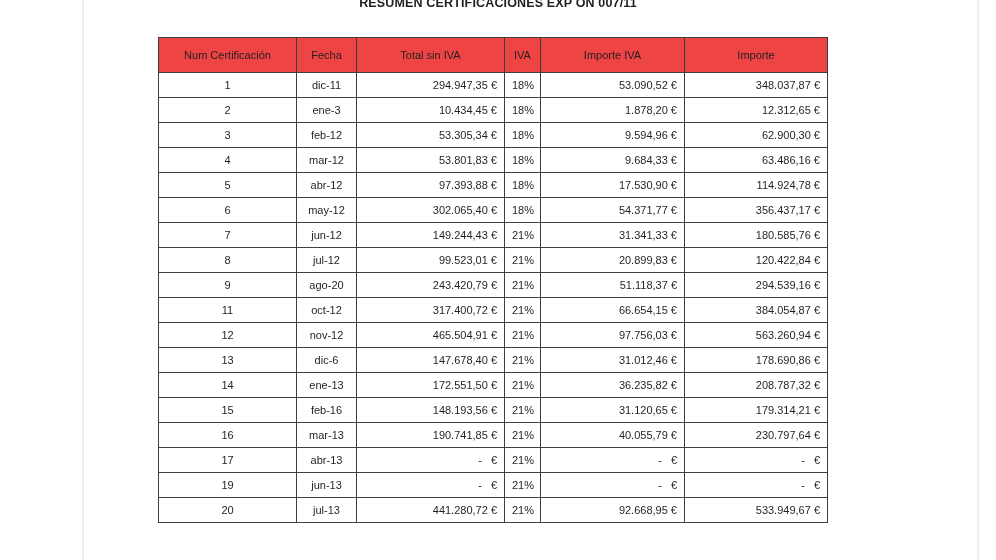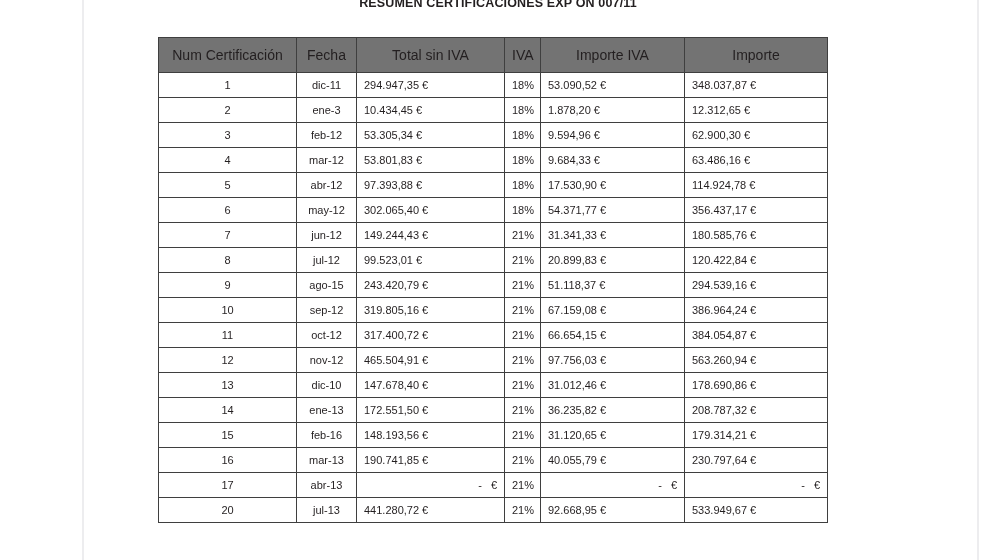--- a/index.html
+++ b/index.html
@@ -72,37 +72,37 @@
   
   col.c-num    { width: 138px; }
   col.c-fecha  { width: 60px;  }
   col.c-total  { width: 148px; }
   col.c-iva    { width: 36px;  }
   col.c-impiva { width: 144px; }
   col.c-imp    { width: 143px; }
 
   thead th {
     height: 34px;
-    background: #737373;
+    background: #ef4444;
     text-align: center;
     vertical-align: middle;
-    font-size: 14px;
+    font-size: 11px;
     color: #231f20;
     border: 1px solid #2f2f2f;
   }
 
   tbody td {
     height: 24px;
     vertical-align: middle;
     background: #ffffff;
   }
 
   td.num   { text-align: center; }
   td.fecha { text-align: center; }
-  td.money { text-align: left; padding-right: 9px; }
+  td.money { text-align: right; padding-right: 9px; }
   td.iva   { text-align: left; }
 
   
   .dash-cell {
     display: flex;
     justify-content: flex-end;
     align-items: center;
   }
   .dash-cell .dash { margin-right: 9px; }
 </style>
@@ -196,53 +196,45 @@
           <tr>
             <td class="num">8</td>
             <td class="fecha">jul-12</td>
             <td class="money">99.523,01 €</td>
             <td class="iva">21%</td>
             <td class="money">20.899,83 €</td>
             <td class="money">120.422,84 €</td>
           </tr>
           <tr>
             <td class="num">9</td>
-            <td class="fecha">ago-15</td>
+            <td class="fecha">ago-20</td>
             <td class="money">243.420,79 €</td>
             <td class="iva">21%</td>
             <td class="money">51.118,37 €</td>
             <td class="money">294.539,16 €</td>
-          </tr>
-          <tr>
-            <td class="num">10</td>
-            <td class="fecha">sep-12</td>
-            <td class="money">319.805,16 €</td>
-            <td class="iva">21%</td>
-            <td class="money">67.159,08 €</td>
-            <td class="money">386.964,24 €</td>
           </tr>
           <tr>
             <td class="num">11</td>
             <td class="fecha">oct-12</td>
             <td class="money">317.400,72 €</td>
             <td class="iva">21%</td>
             <td class="money">66.654,15 €</td>
             <td class="money">384.054,87 €</td>
           </tr>
           <tr>
             <td class="num">12</td>
             <td class="fecha">nov-12</td>
             <td class="money">465.504,91 €</td>
             <td class="iva">21%</td>
             <td class="money">97.756,03 €</td>
             <td class="money">563.260,94 €</td>
           </tr>
           <tr>
             <td class="num">13</td>
-            <td class="fecha">dic-10</td>
+            <td class="fecha">dic-6</td>
             <td class="money">147.678,40 €</td>
             <td class="iva">21%</td>
             <td class="money">31.012,46 €</td>
             <td class="money">178.690,86 €</td>
           </tr>
           <tr>
             <td class="num">14</td>
             <td class="fecha">ene-13</td>
             <td class="money">172.551,50 €</td>
             <td class="iva">21%</td>
@@ -282,20 +274,43 @@
               </span>
             </td>
             <td class="money">
               <span class="dash-cell">
                 <span class="dash">-</span>
                 <span>€</span>
               </span>
             </td>
           </tr>
           <tr>
+            <td class="num">19</td>
+            <td class="fecha">jun-13</td>
+            <td class="money">
+              <span class="dash-cell">
+                <span class="dash">-</span>
+                <span>€</span>
+              </span>
+            </td>
+            <td class="iva">21%</td>
+            <td class="money">
+              <span class="dash-cell">
+                <span class="dash">-</span>
+                <span>€</span>
+              </span>
+            </td>
+            <td class="money">
+              <span class="dash-cell">
+                <span class="dash">-</span>
+                <span>€</span>
+              </span>
+            </td>
+          </tr>
+          <tr>
             <td class="num">20</td>
             <td class="fecha">jul-13</td>
             <td class="money">441.280,72 €</td>
             <td class="iva">21%</td>
             <td class="money">92.668,95 €</td>
             <td class="money">533.949,67 €</td>
           </tr>
         </tbody>
     </table>
   </div>

